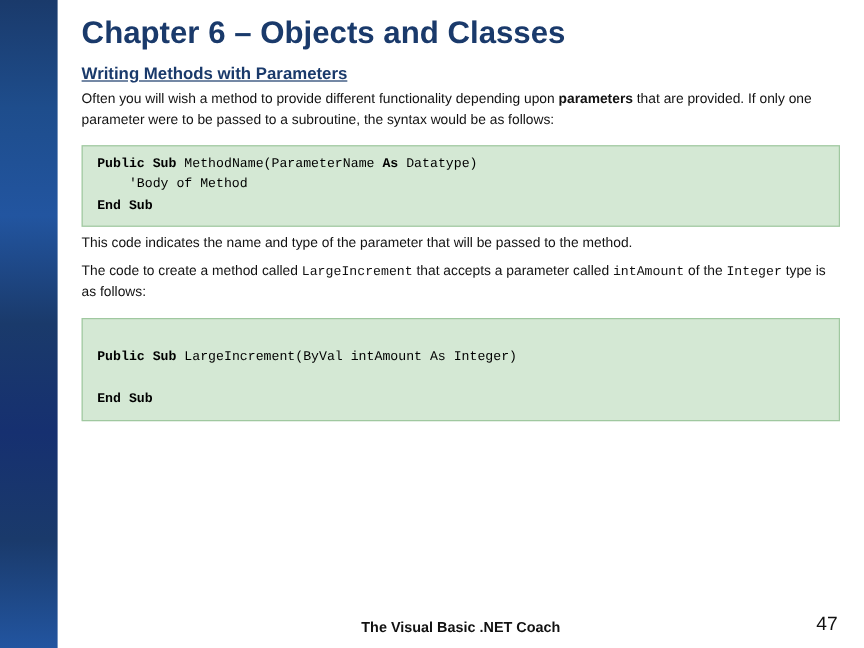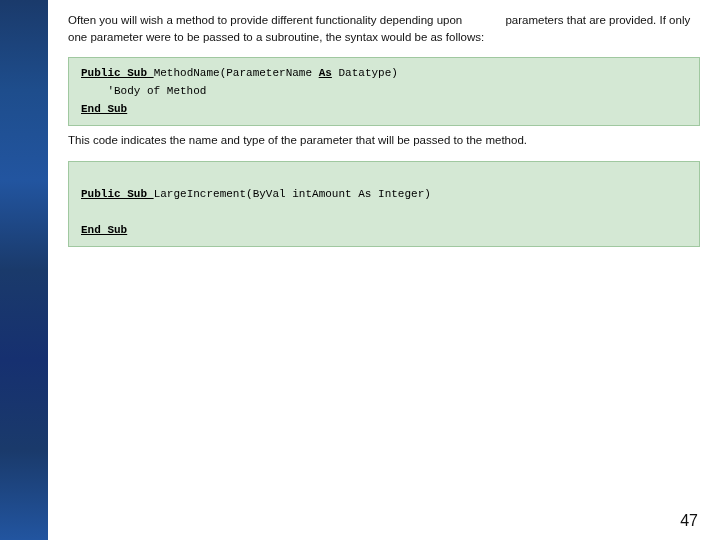--- a/index.html
+++ b/index.html
@@ -44,38 +44,36 @@
     }
 
     .body-text {
       font-size: 11.5px;
       color: #111;
       line-height: 1.45;
       margin-bottom: 6px;
     }
 
     .body-text b {
-      font-weight: normal;
-      margin-left: 40px;
+      font-weight: bold;
     }
 
     .code-block {
       background: #d4e8d4;
       border: 1px solid #a0c8a0;
       padding: 7px 12px;
       margin: 6px 0;
       font-family: 'Courier New', Courier, monospace;
       font-size: 11px;
       line-height: 1.6;
       color: #000;
     }
 
     .code-block .kw {
       font-weight: bold;
-      text-decoration: underline;
     }
 
     .code-block .italic {
     }
 
     .inline-code {
       font-family: 'Courier New', Courier, monospace;
       font-size: 11px;
     }
 
@@ -96,43 +94,49 @@
       padding-top: 4px;
     }
   </style>
 </head>
 <body>
 
 <div class="sidebar"></div>
 
 <div class="main-content">
 
+  <h1 class="chapter-title">Chapter 6 – Objects and Classes</h1>
 
+  <h2 class="section-title">Writing Methods with Parameters</h2>
 
   <p class="body-text">
     Often you will wish a method to provide different functionality depending upon <b>parameters</b> that are provided. If only one parameter were to be passed to a subroutine, the syntax would be as follows:
   </p>
 
   <div class="code-block">
     <span class="kw">Public Sub </span><span>MethodName</span><span>(</span><span class="italic">ParameterName</span><span> <span class="kw">As</span> </span><span class="italic">Datatype</span><span>)</span><br>
     <span>&nbsp;&nbsp;&nbsp;&nbsp;'Body of Method</span><br>
     <span class="kw">End Sub</span>
   </div>
 
 
   <p class="body-text">
     This code indicates the name and type of the parameter that will be passed to the method.
   </p>
 
 
 
+  <p class="body-text">
+    The code to create a method called <span class="inline-code">LargeIncrement</span> that accepts a parameter called <span class="inline-code">intAmount</span> of the <span class="inline-code">Integer</span> type is as follows:
+  </p>
 
   <div class="code-block">
     <br>
     <span class="kw">Public Sub </span><span>LargeIncrement(ByVal intAmount As Integer)</span><br>
     <br>
     <span class="kw">End Sub</span>
   </div>
 
+  <div class="footer">The Visual Basic .NET Coach</div>
 
 </div>
 
 <div class="page-number">47</div>
 
 </body></html>

